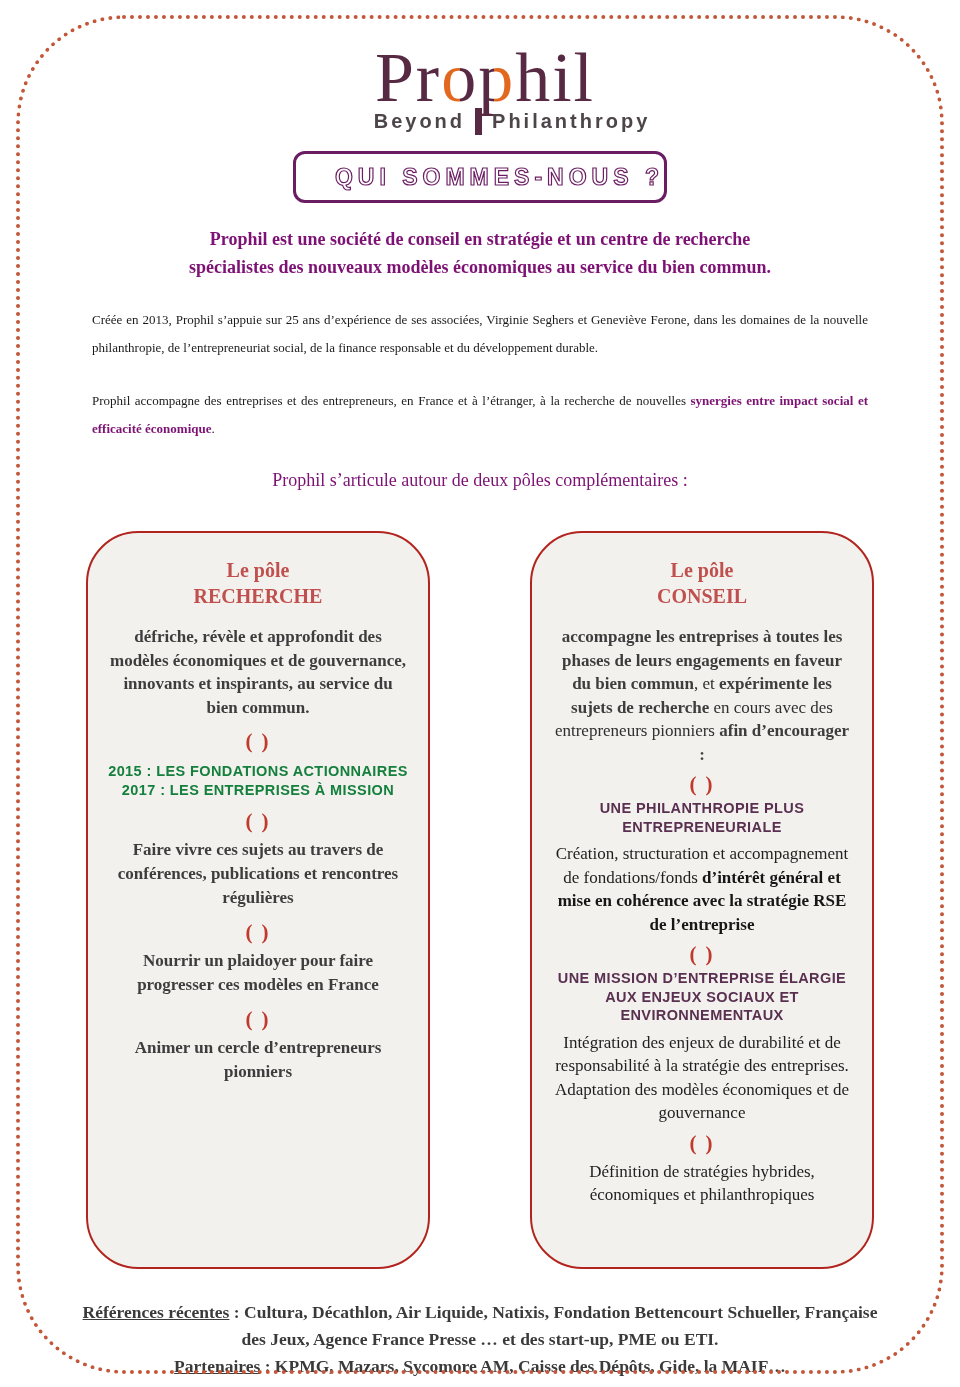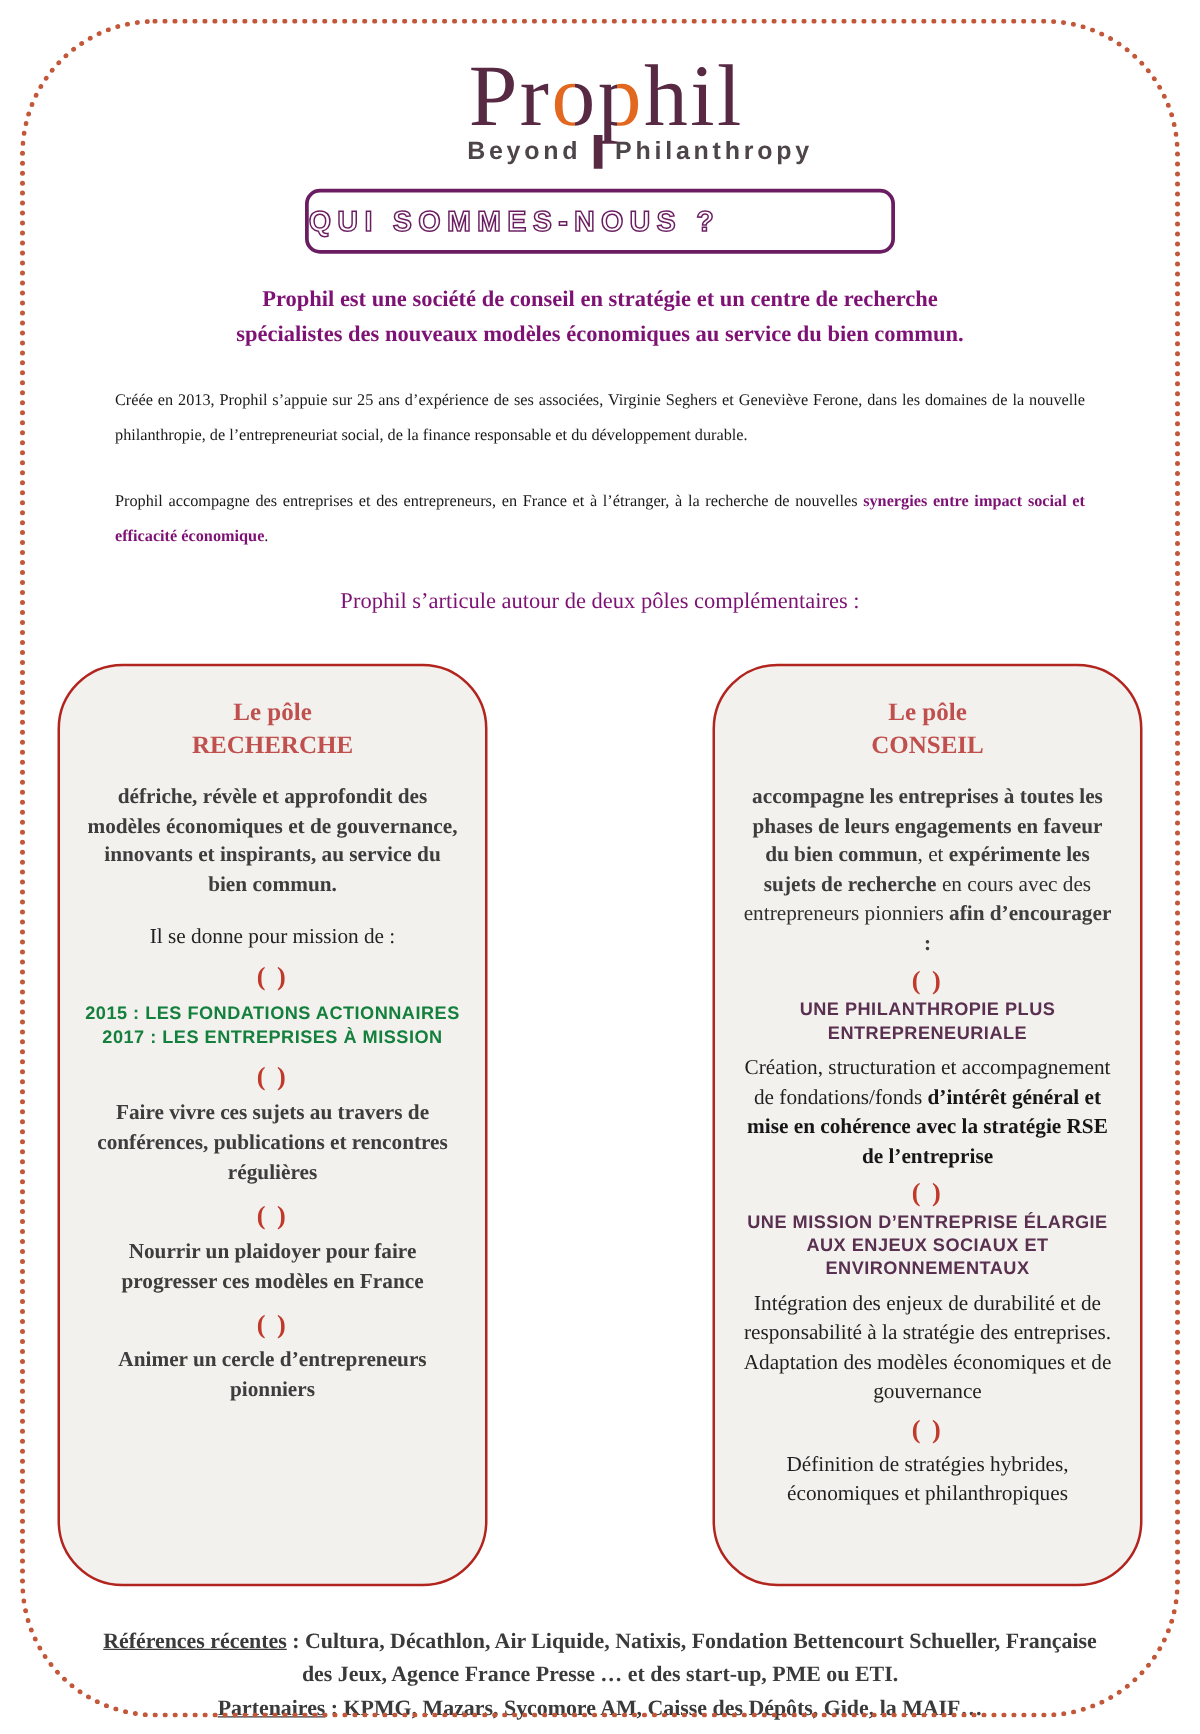--- a/index.html
+++ b/index.html
@@ -29,23 +29,23 @@
   }
   .tagline{
     margin-top:-6px;margin-left:64px;
     display:flex;align-items:center;justify-content:center;gap:10px;
     font-family:"Liberation Sans", sans-serif;font-weight:700;font-size:20px;
     letter-spacing:3px;color:#4d4549;
   }
   .tag-bar{display:inline-block;width:7px;height:27px;background:#572943;}
   
   .banner{
-    width:472px;height:52px;margin:16px auto 0;box-sizing:border-box;
+    width:374px;height:52px;margin:16px auto 0;box-sizing:border-box;
     border:3px solid #6b1d62;border-radius:12px;
-    display:flex;align-items:center;justify-content:flex-start;
+    display:flex;align-items:center;justify-content:flex-end;
   }
   .banner-text{
     font-family:"Liberation Sans", sans-serif;font-weight:700;font-size:23px;
     letter-spacing:5px;color:#6b1d62;
     -webkit-text-fill-color:transparent;-webkit-text-stroke:1.2px #6b1d62;
   }
   
   .lead{
     margin:22px auto 0;text-align:center;white-space:pre-line;
     color:#7d1174;font-weight:700;font-size:18px;line-height:28px;
@@ -53,21 +53,21 @@
   .body-par{
     width:776px;margin:25px auto 0;text-align:justify;
     font-size:13px;line-height:28px;color:#1a1a1a;
   }
   .purple-bold{color:#7d1174;font-weight:700;}
   .sub-head{
     margin:27px auto 0;text-align:center;color:#7d1174;
     font-weight:400;font-size:18px;
   }
   
-  .columns{display:flex;justify-content:space-between;padding:0 46px;margin-top:40px;}
+  .columns{display:flex;justify-content:space-between;padding:0 86px;margin-top:40px;}
   .pole-box{
     width:344px;height:738px;box-sizing:border-box;
     background:#f2f1ee;border:2px solid #b2251e;border-radius:52px;
     padding:10px 20px;text-align:center;overflow:hidden;
   }
   .pole-title{
     margin:14px 0 0;color:#c0504d;font-size:20px;line-height:26px;
     font-weight:700;white-space:pre-line;font-family:"Liberation Serif", serif;
   }
   .pole-desc{
@@ -132,21 +132,20 @@
 <p class="body-par"><span>Prophil accompagne des entreprises et des entrepreneurs, en France et à l’étranger, à la recherche de nouvelles </span><span class="purple-bold">synergies entre impact social et efficacité économique</span><span>.</span></p>
 
 <p class="sub-head">Prophil s’articule autour de deux pôles complémentaires :</p>
 
 <div class="columns">
 
   <section class="pole-box left">
     <h2 class="pole-title">Le pôle
 RECHERCHE</h2>
     <p class="pole-desc">défriche, révèle et approfondit des modèles économiques et de gouvernance, innovants et inspirants, au service du bien commun.</p>
-    <p class="mission">Il se donne pour mission de :</p>
     <div class="paren">( )</div>
     <p class="stencil orange">2015 : LES FONDATIONS ACTIONNAIRES
 2017 : LES ENTREPRISES À MISSION</p>
     <div class="paren">( )</div>
     <p class="pole-item">Faire vivre ces sujets au travers de conférences, publications et rencontres régulières</p>
     <div class="paren">( )</div>
     <p class="pole-item">Nourrir un plaidoyer pour faire progresser ces modèles en France</p>
     <div class="paren">( )</div>
     <p class="pole-item">Animer un cercle d’entrepreneurs pionniers</p>
   </section>

